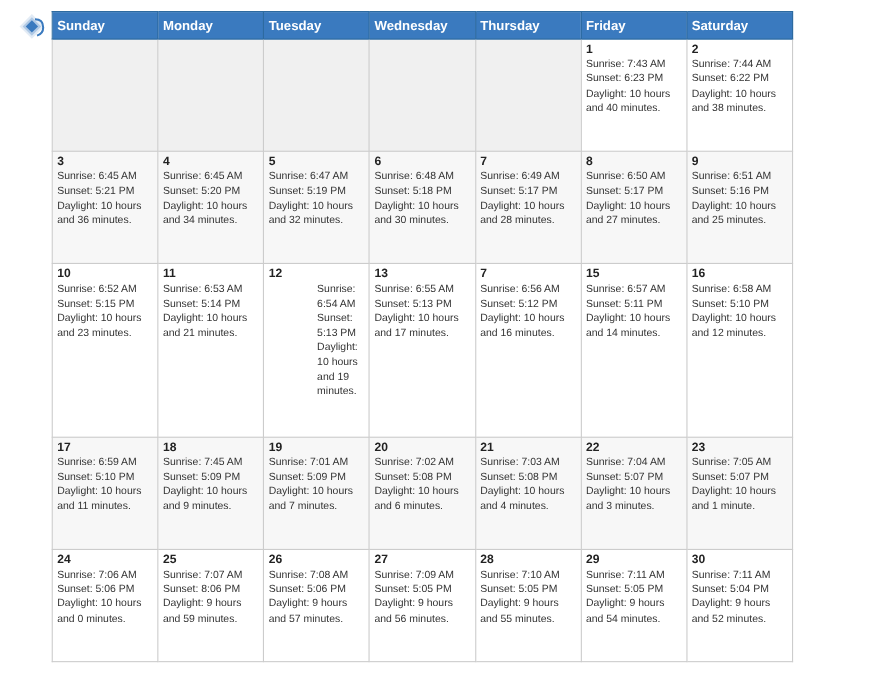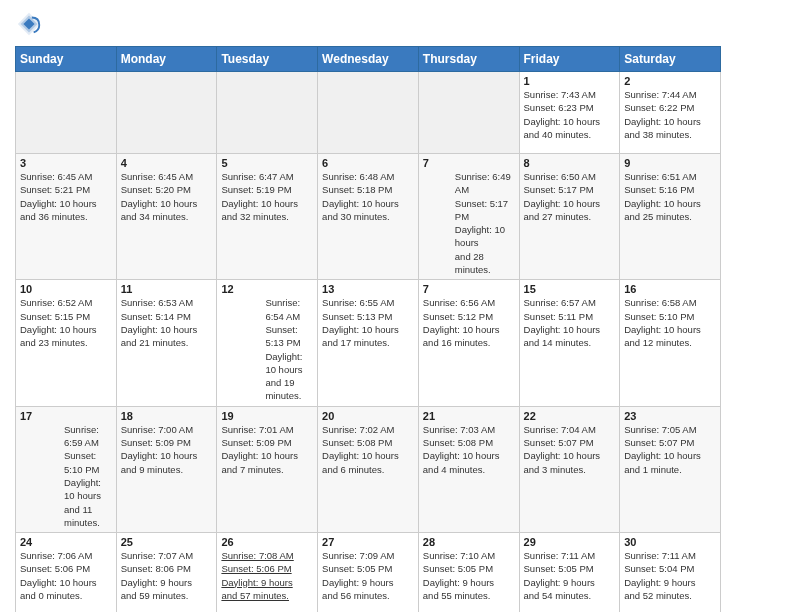--- a/index.html
+++ b/index.html
@@ -8,21 +8,21 @@
       background: #fff;
       width: 792px;
       height: 612px;
       overflow: hidden;
     }
     .page {
       width: 736px;
       height: 612px;
       padding: 10px 15px;
       display: flex;
-      flex-direction: column;
+      flex-direction: row;
     }
     .header {
       display: flex;
       justify-content: space-between;
       align-items: flex-start;
       margin-bottom: 8px;
     }
     .logo {
       display: flex;
       align-items: center;
@@ -180,21 +180,21 @@
           </td>
           <td>
             <span class="day-num">6</span>
             <div class="day-info" style="white-space: pre-line;">Sunrise: 6:48 AM
 Sunset: 5:18 PM
 Daylight: 10 hours
 and 30 minutes.</div>
           </td>
           <td>
             <span class="day-num">7</span>
-            <div class="day-info" style="white-space: pre-line; margin-left: 32px;">Sunrise: 6:49 AM
+            <div class="day-info" style="white-space: pre-line;">Sunrise: 6:49 AM
 Sunset: 5:17 PM
 Daylight: 10 hours
 and 28 minutes.</div>
           </td>
           <td>
             <span class="day-num">8</span>
             <div class="day-info" style="white-space: pre-line;">Sunrise: 6:50 AM
 Sunset: 5:17 PM
 Daylight: 10 hours
 and 27 minutes.</div>
@@ -254,28 +254,28 @@
             <span class="day-num">16</span>
             <div class="day-info" style="white-space: pre-line;">Sunrise: 6:58 AM
 Sunset: 5:10 PM
 Daylight: 10 hours
 and 12 minutes.</div>
           </td>
         </tr>
         <tr>
           <td>
             <span class="day-num">17</span>
-            <div class="day-info" style="white-space: pre-line; margin-left: 44px;">Sunrise: 6:59 AM
+            <div class="day-info" style="white-space: pre-line;">Sunrise: 6:59 AM
 Sunset: 5:10 PM
 Daylight: 10 hours
 and 11 minutes.</div>
           </td>
           <td>
             <span class="day-num">18</span>
-            <div class="day-info" style="white-space: pre-line;">Sunrise: 7:00 AM
+            <div class="day-info" style="white-space: pre-line;">Sunrise: 7:45 AM
 Sunset: 5:09 PM
 Daylight: 10 hours
 and 9 minutes.</div>
           </td>
           <td>
             <span class="day-num">19</span>
             <div class="day-info" style="white-space: pre-line;">Sunrise: 7:01 AM
 Sunset: 5:09 PM
 Daylight: 10 hours
 and 7 minutes.</div>
@@ -319,21 +319,21 @@
           </td>
           <td>
             <span class="day-num">25</span>
             <div class="day-info" style="white-space: pre-line;">Sunrise: 7:07 AM
 Sunset: 8:06 PM
 Daylight: 9 hours
 and 59 minutes.</div>
           </td>
           <td>
             <span class="day-num">26</span>
-            <div class="day-info" style="white-space: pre-line; text-decoration: underline;">Sunrise: 7:08 AM
+            <div class="day-info" style="white-space: pre-line;">Sunrise: 7:08 AM
 Sunset: 5:06 PM
 Daylight: 9 hours
 and 57 minutes.</div>
           </td>
           <td>
             <span class="day-num">27</span>
             <div class="day-info" style="white-space: pre-line;">Sunrise: 7:09 AM
 Sunset: 5:05 PM
 Daylight: 9 hours
 and 56 minutes.</div>

